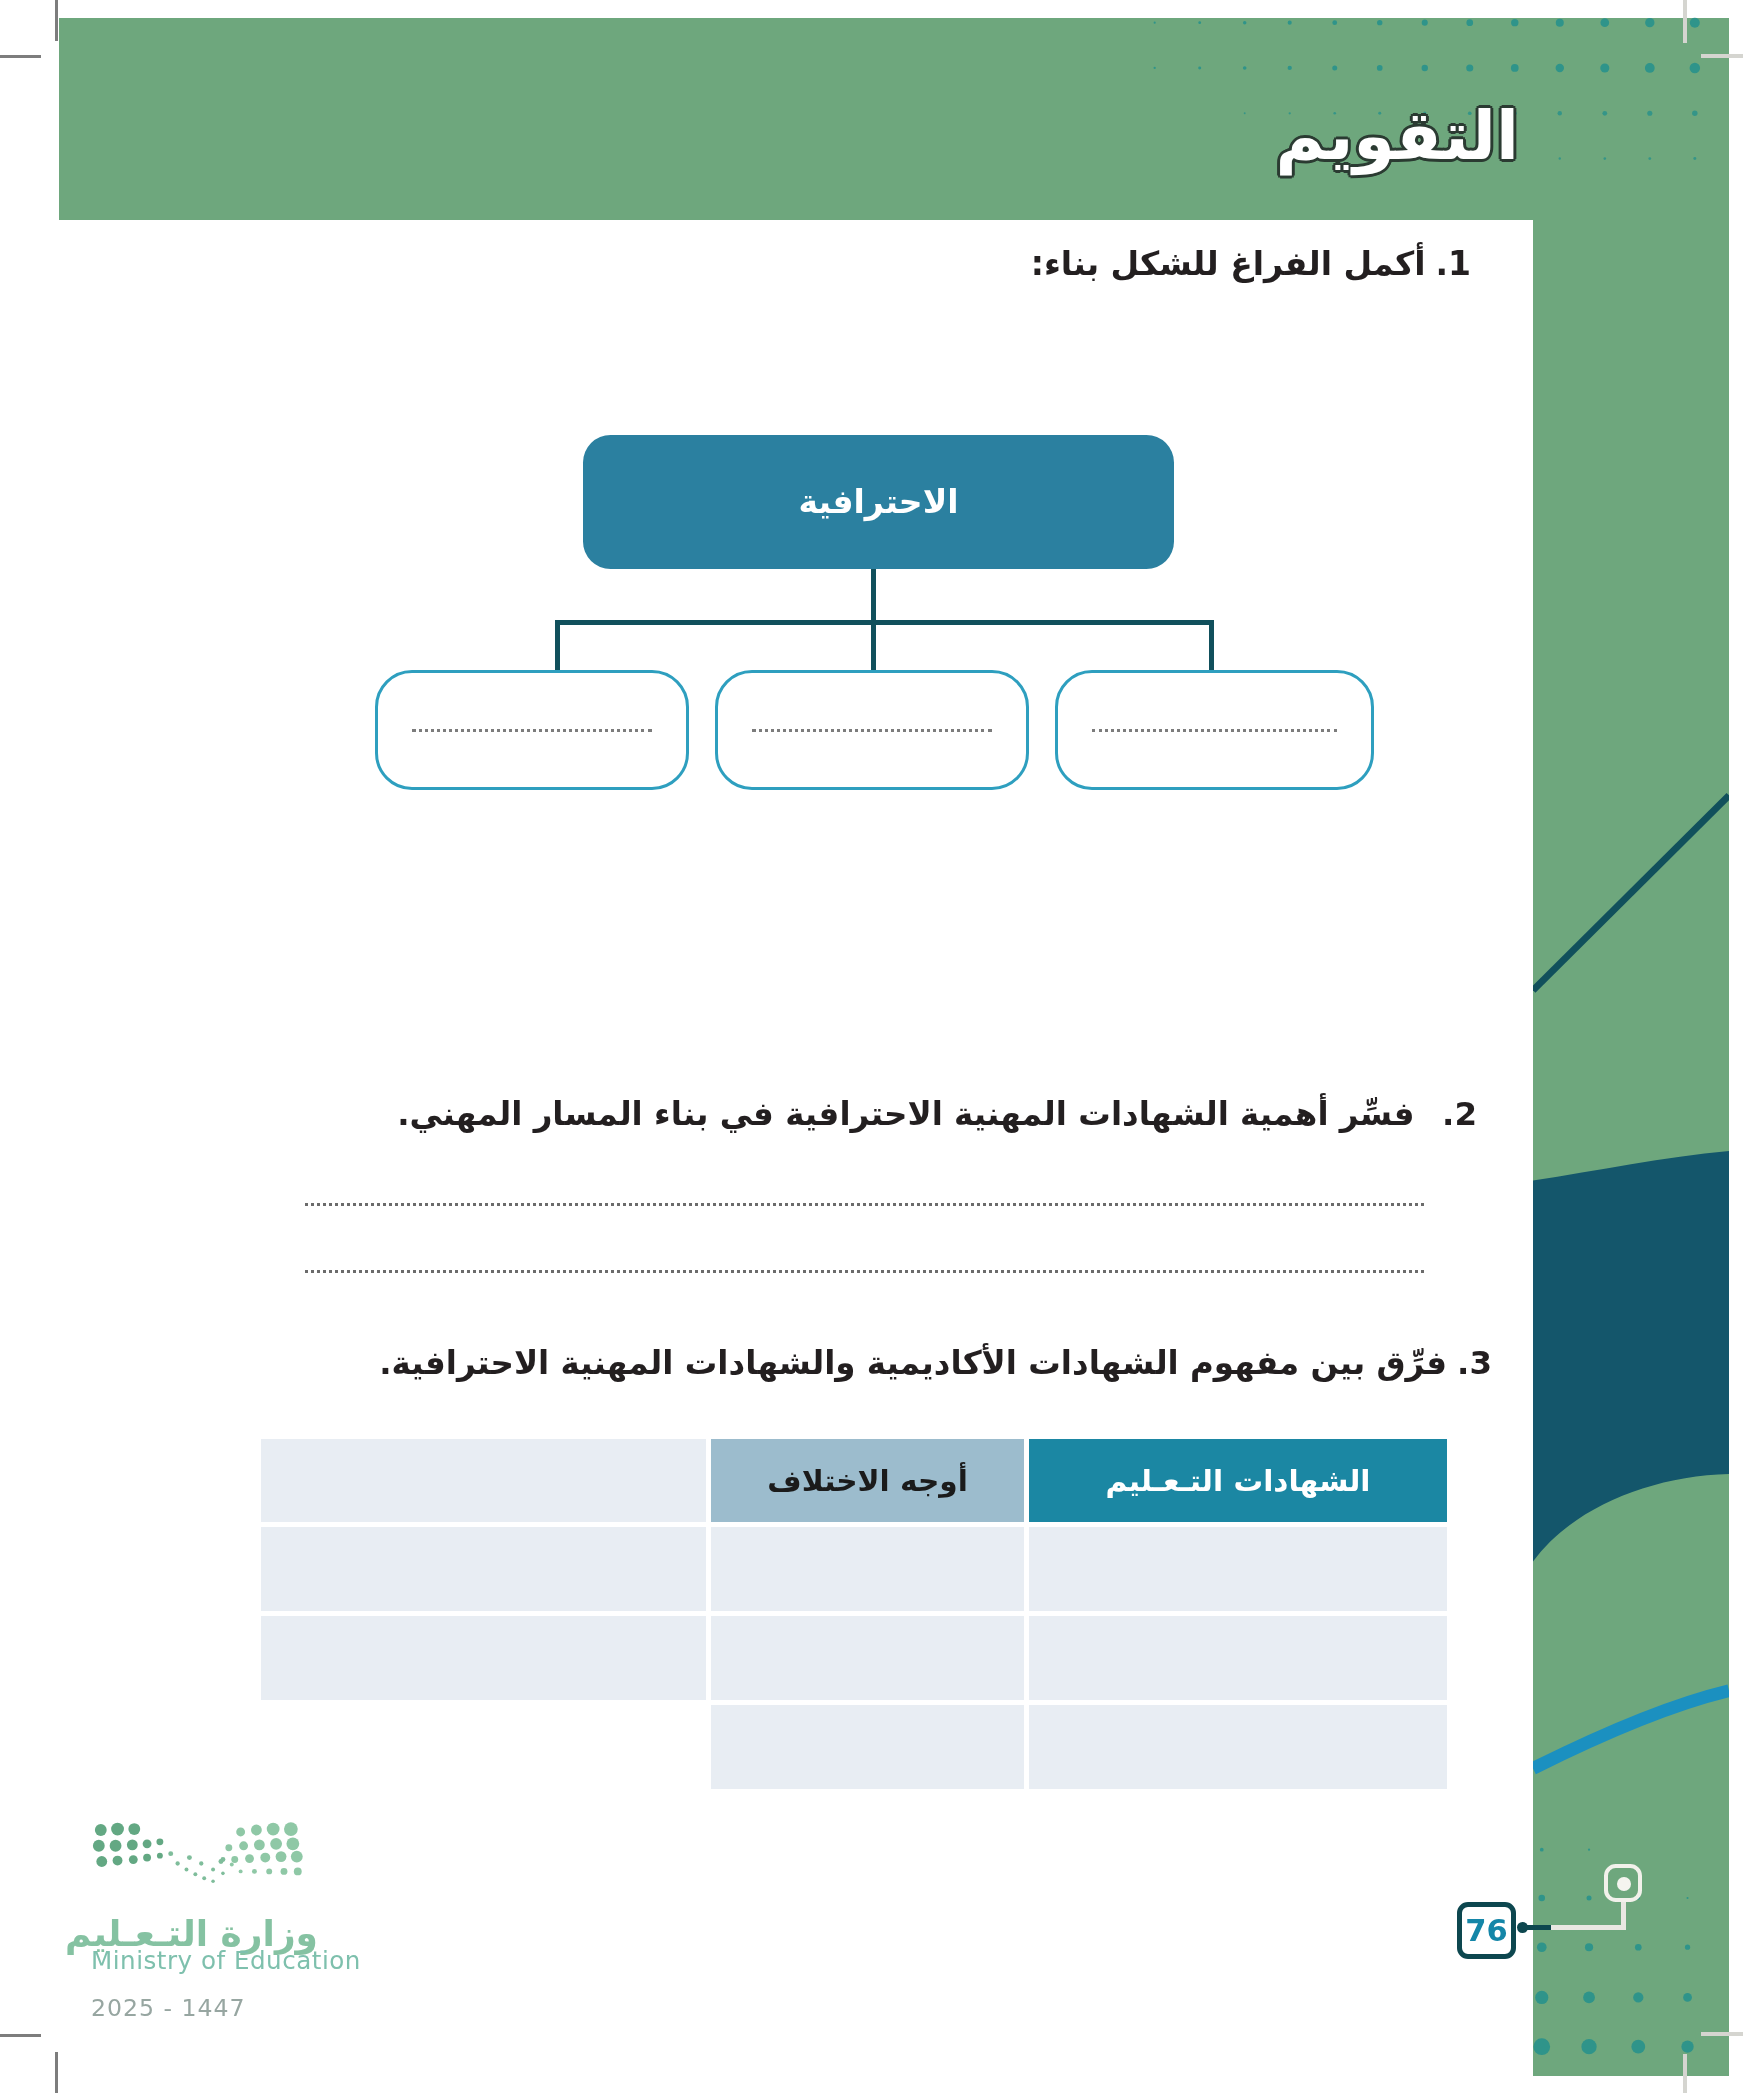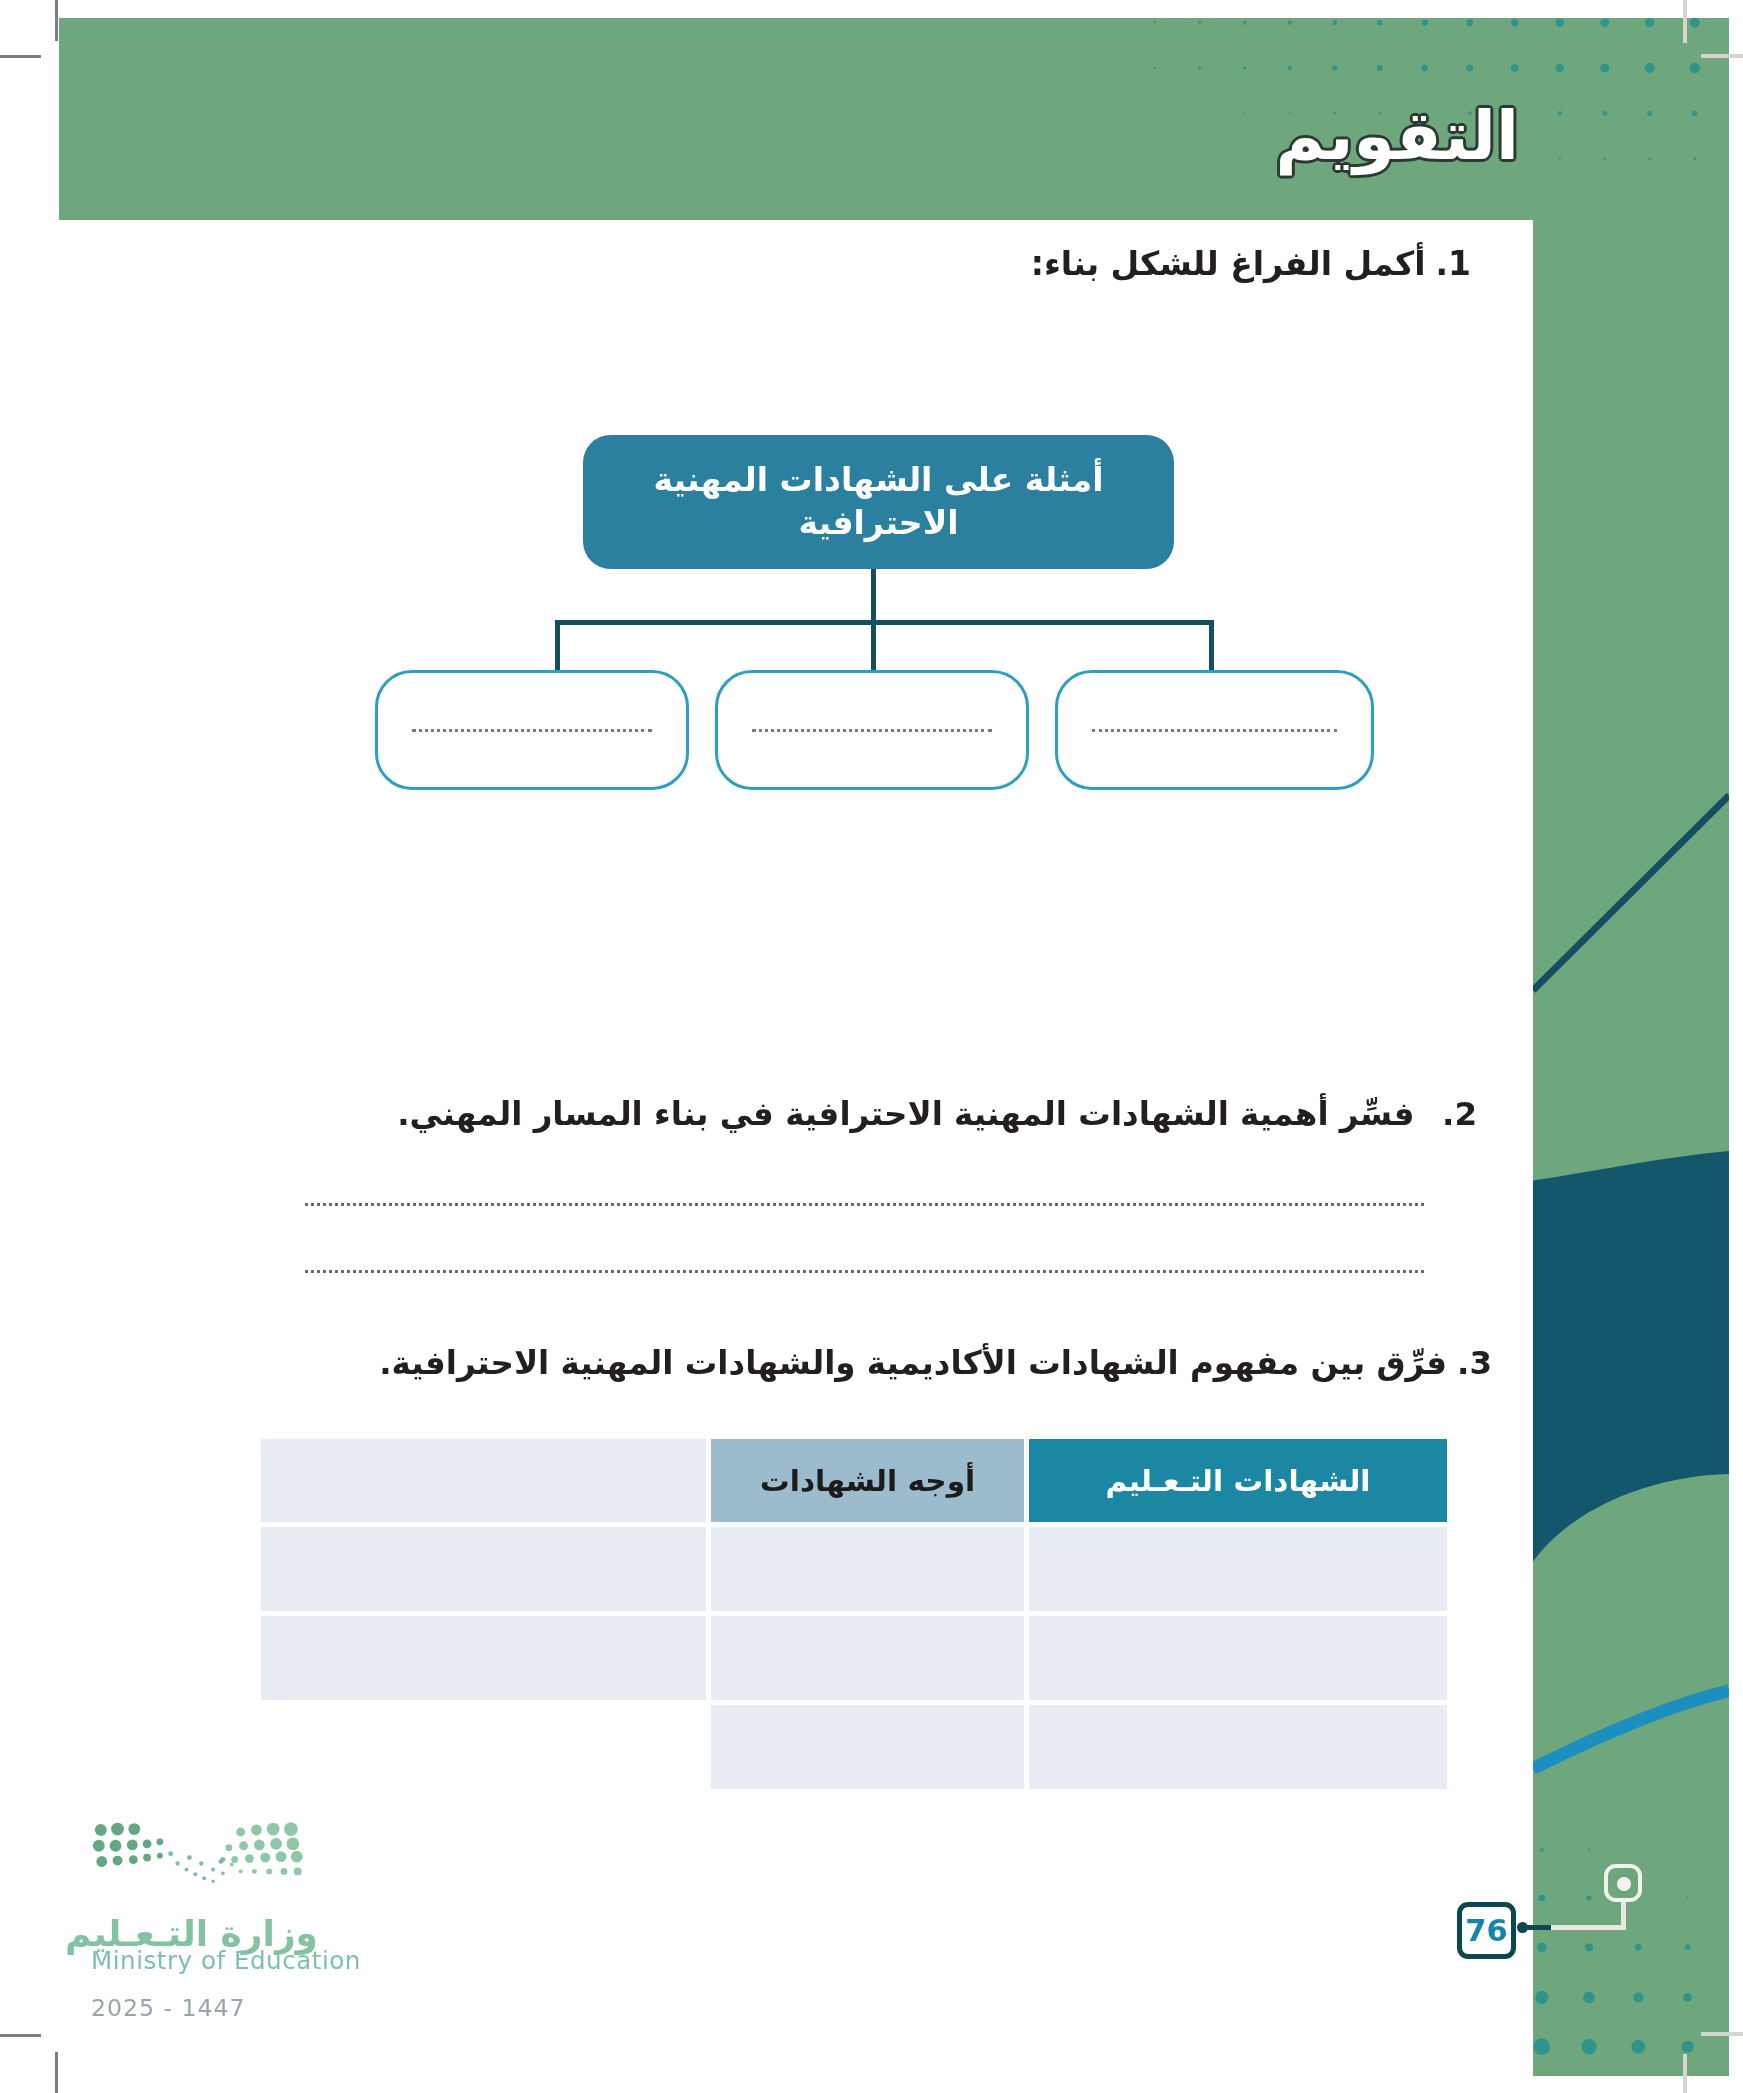--- a/index.html
+++ b/index.html
@@ -200,21 +200,20 @@
   </svg>
 
 <div class="abs page-title">التقويم</div>
 
 <div class="abs question q1">
   <span class="num">1.</span>
   <span>أكمل الفراغ للشكل بناء:</span>
 </div>
 
 <div class="abs root-box">
-  <span>أمثلة على الشهادات المهنية</span>
   <span>الاحترافية</span>
 </div>
 <div class="abs conn" style="left:871px;top:569px;width:4.9px;height:53px;"></div>
 <div class="abs conn" style="left:555px;top:620px;width:659px;height:4.9px;"></div>
 <div class="abs conn" style="left:555px;top:620px;width:4.9px;height:52px;"></div>
 <div class="abs conn" style="left:871px;top:620px;width:4.9px;height:52px;"></div>
 <div class="abs conn" style="left:1209px;top:620px;width:4.9px;height:52px;"></div>
 
 <div class="abs blank-box" style="left:375px;width:308px;">
   <div class="dots"></div>
@@ -233,21 +232,21 @@
 <div class="abs answer-line" style="top:1203px;"></div>
 <div class="abs answer-line" style="top:1270px;"></div>
 
 <div class="abs question q3">
   <span class="num">3.</span>
   <span>فرِّق بين مفهوم الشهادات الأكاديمية والشهادات المهنية الاحترافية.</span>
 </div>
 
 <div class="abs cmp-table">
   <div class="th">الشهادات التـعـليم</div>
-  <div class="th mid">أوجه الشهادات</div>
+  <div class="th mid">أوجه الاختلاف</div>
   <div class="td"></div>
   <div class="td"></div>
   <div class="td"></div>
   <div class="td"></div>
   <div class="td"></div>
   <div class="td"></div>
   <div class="td"></div>
   <div class="td"></div>
   <div class="td"></div>
 </div>

